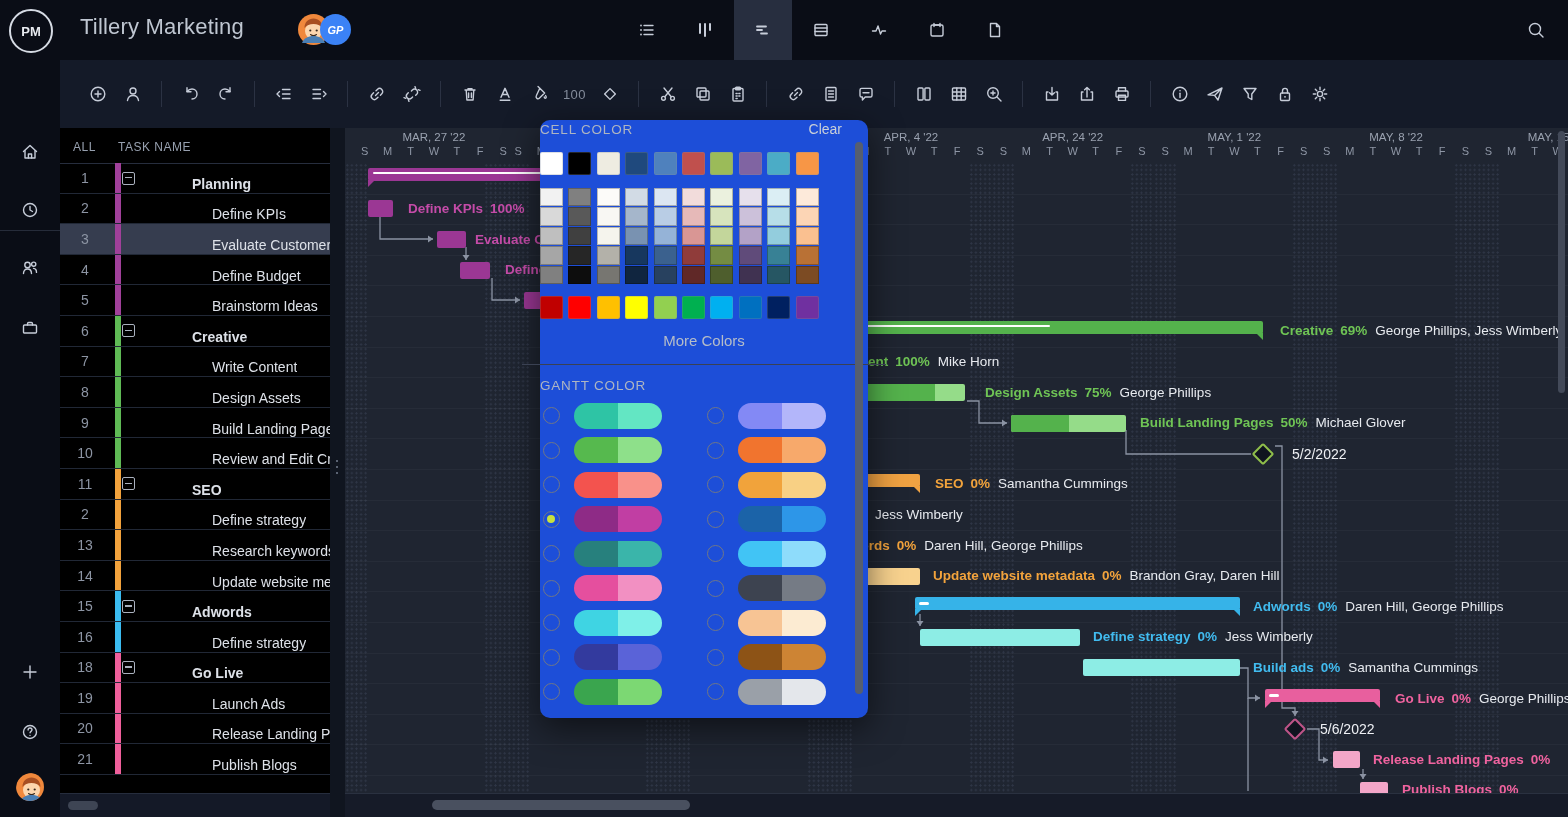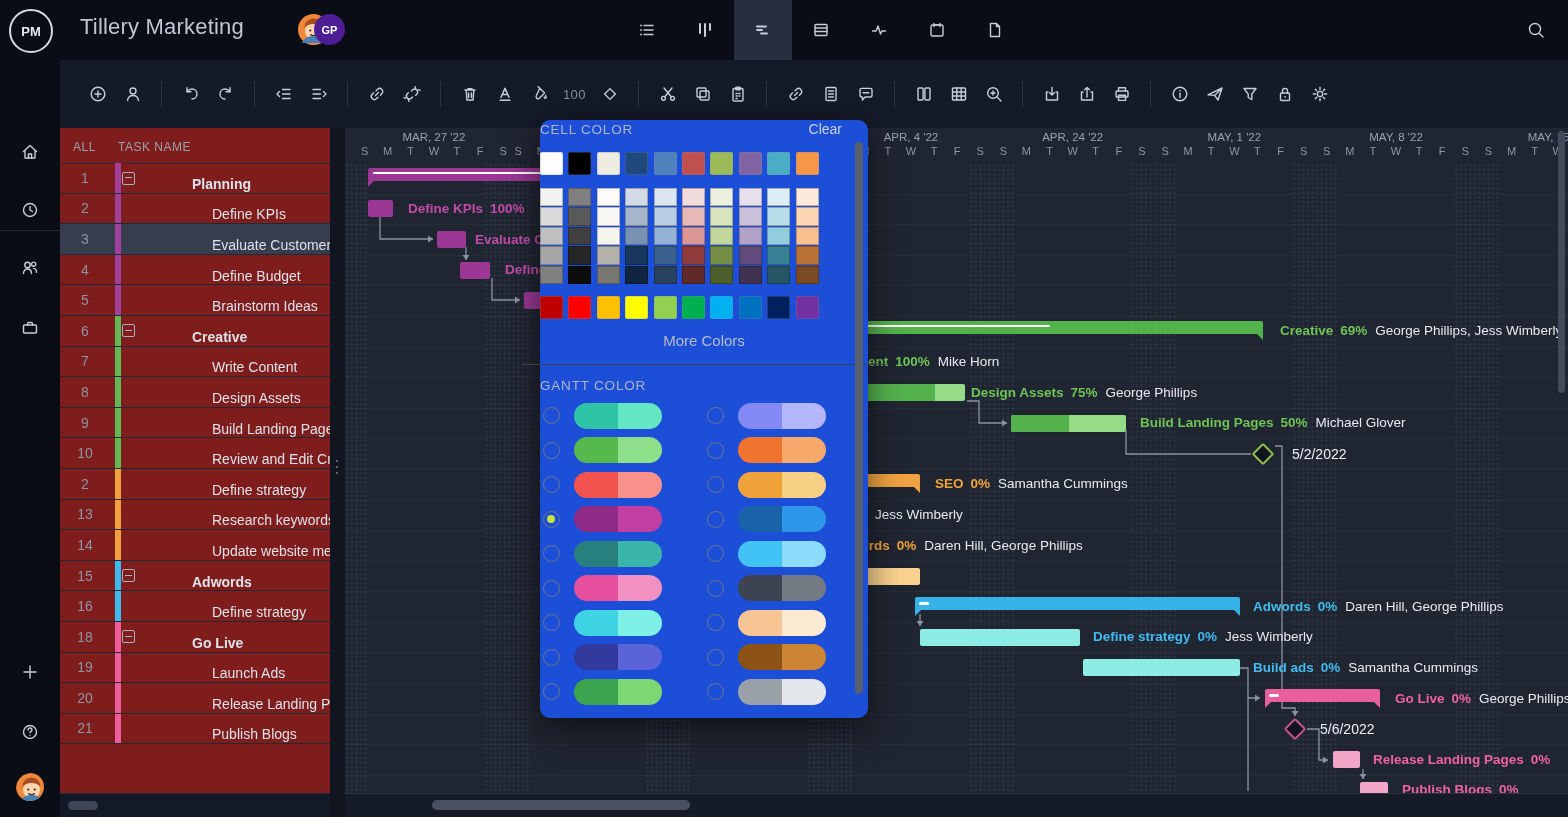--- a/index.html
+++ b/index.html
@@ -7,22 +7,22 @@
   .app{position:relative;width:1568px;height:817px;}
 
   
   .topbar{position:absolute;left:0;top:0;width:100%;height:60px;background:#0a0d16;z-index:30;}
   .logo{position:absolute;left:9px;top:9px;width:40px;height:40px;border:2px solid #d6dbe4;border-radius:50%;
     color:#e8ebf0;font-weight:bold;font-size:13px;display:flex;align-items:center;justify-content:center;}
   .title{position:absolute;left:80px;top:14px;font-size:22px;color:#bfc6d1;letter-spacing:.2px;}
   .avatars{position:absolute;left:298px;top:14px;height:32px;}
   .av{position:absolute;width:31px;height:31px;border-radius:50%;top:0;}
   .av1{left:0;z-index:1;}
-  .av2{left:16px;z-index:2;background:#4c1d95;color:#fff;font-size:11px;font-weight:bold;
-    display:flex;align-items:center;justify-content:center;}
+  .av2{left:22px;z-index:2;background:#3b82f6;color:#fff;font-size:11px;font-weight:bold;
+    display:flex;align-items:center;justify-content:center;font-style:italic;}
   .view-tabs{position:absolute;left:618px;top:0;height:60px;display:flex;}
   .vtab{width:58px;height:60px;display:flex;align-items:center;justify-content:center;cursor:pointer;}
   .vtab.active{background:#272e3f;}
   .searchbtn{position:absolute;right:16px;top:14px;width:32px;height:32px;display:flex;align-items:center;justify-content:center;}
 
   
   .sidebar{position:absolute;left:0;top:60px;width:60px;height:757px;background:#0a0d16;z-index:25;}
   .sb-icon{position:absolute;left:0;width:60px;height:40px;display:flex;align-items:center;justify-content:center;}
   .sb-div{position:absolute;left:0;width:60px;height:1px;background:#262c3a;}
   .sb-avatar{position:absolute;left:16px;width:28px;height:28px;border-radius:50%;overflow:hidden;}
@@ -31,21 +31,21 @@
   .toolbar{position:absolute;left:60px;top:60px;width:1508px;height:68px;background:#141a28;
     display:flex;align-items:center;padding-left:20px;box-sizing:border-box;z-index:10;}
   .tb-btn{width:35px;height:35px;display:flex;align-items:center;justify-content:center;flex:0 0 auto;}
   .tb-sep{width:1px;height:26px;background:#2b3243;margin:0 11px;flex:0 0 auto;}
   .tb-123{font-size:13px;color:#858d9c;letter-spacing:.5px;}
 
   
   .content{position:absolute;left:60px;top:128px;width:1508px;height:689px;background:#1f2531;}
 
   
-  .tasklist{position:absolute;left:0;top:0;width:270px;height:689px;background:#7f1d1d;z-index:5;}
+  .tasklist{position:absolute;left:0;top:0;width:270px;height:689px;background:#000000;z-index:5;}
   .tl-head{position:absolute;left:0;top:2px;width:270px;height:33px;border-bottom:1px solid #262d3d;
     font-size:12px;color:#97a0af;}
   .tl-head .h-all{position:absolute;left:13px;top:10px;letter-spacing:.5px;}
   .tl-head .h-name{position:absolute;left:58px;top:10px;letter-spacing:.5px;}
   .tl-rows{position:absolute;left:0;top:35px;width:270px;height:630px;overflow:hidden;}
   .tl-row{position:relative;width:270px;height:30.6px;box-sizing:border-box;border-bottom:1px solid #212836;
     display:flex;align-items:center;}
   .tl-row.sel{background:#363d4f;}
   .tl-num{width:50px;text-align:center;font-size:14px;color:#8d95a4;flex:0 0 auto;}
   .tl-strip{position:absolute;left:55px;top:0;width:6px;height:100%;}
@@ -481,20 +481,26 @@
           </div>
           <div class="tl-row">
             <span class="tl-num">9</span>
             <span class="tl-strip" style="background: rgb(95, 186, 85);"></span>
             <span class="tl-name chd">Build Landing Pages</span>
           </div>
           <div class="tl-row">
             <span class="tl-num">10</span>
             <span class="tl-strip" style="background: rgb(95, 186, 85);"></span>
             <span class="tl-name chd">Review and Edit Cre...</span>
+          </div>
+          <div class="tl-row">
+            <span class="tl-num">11</span>
+            <span class="tl-strip" style="background: rgb(242, 162, 60);"></span>
+            <span class="tl-collapse"></span>
+            <span class="tl-name grp">SEO</span>
           </div>
           <div class="tl-row">
             <span class="tl-num">2</span>
             <span class="tl-strip" style="background: rgb(242, 162, 60);"></span>
             <span class="tl-name chd">Define strategy</span>
           </div>
           <div class="tl-row">
             <span class="tl-num">13</span>
             <span class="tl-strip" style="background: rgb(242, 162, 60);"></span>
             <span class="tl-name chd">Research keywords</span>
@@ -743,26 +749,27 @@
             <div class="dash"></div>
           </div>
           <div class="ms" style="left: 942px; top: 558.1px; --c: #BE5488;"></div>
           <div class="bar-task" style="left: 988px; width: 27px; top: 588.2px; background: rgb(243, 166, 200);"></div>
           <div class="bar-task" style="left: 1015px; width: 28px; top: 618.8px; background: rgb(243, 166, 200);"></div>
           <div class="glabel" style="left: 63px; top: 35.9px;"><b style="color: rgb(196, 75, 168);">Define KPIs</b><b class="pct" style="color: rgb(196, 75, 168);">100%</b></div>
           <div class="glabel" style="left: 130px; top: 66.5px;"><b style="color: rgb(196, 75, 168);">Evaluate Customer ...</b><b class="pct" style="color: rgb(196, 75, 168);">100%</b><span class="asg">Michael Glover, Mike Horn</span></div>
           <div class="glabel" style="left: 160px; top: 97.1px;"><b style="color: rgb(196, 75, 168);">Define Budget</b><b class="pct" style="color: rgb(196, 75, 168);">100%</b></div>
           <div class="glabel" style="left: 935px; top: 158.3px;"><b style="color: rgb(111, 196, 85);">Creative</b><b class="pct" style="color: rgb(111, 196, 85);">69%</b><span class="asg">George Phillips, Jess Wimberly</span></div>
           <div class="glabel" style="left: 455px; top: 188.9px;"><b style="color: rgb(111, 196, 85);">Write Content</b><b class="pct" style="color: rgb(111, 196, 85);">100%</b><span class="asg">Mike Horn</span></div>
-          <div class="glabel" style="left: 626px; top: 219.5px;"><b style="color: rgb(111, 196, 85);">Design Assets</b><b class="pct" style="color: rgb(111, 196, 85);">75%</b><span class="asg">George Phillips</span></div>
+          <div class="glabel" style="left: 640px; top: 219.5px;"><b style="color: rgb(111, 196, 85);">Design Assets</b><b class="pct" style="color: rgb(111, 196, 85);">75%</b><span class="asg">George Phillips</span></div>
           <div class="glabel" style="left: 795px; top: 250.1px;"><b style="color: rgb(111, 196, 85);">Build Landing Pages</b><b class="pct" style="color: rgb(111, 196, 85);">50%</b><span class="asg">Michael Glover</span></div>
           <div class="gdate" style="left: 947px; top: 280.7px;">5/2/2022</div>
           <div class="glabel" style="left: 590px; top: 311.3px;"><b style="color: rgb(242, 163, 60);">SEO</b><b class="pct" style="color: rgb(242, 163, 60);">0%</b><span class="asg">Samantha Cummings</span></div>
           <div class="glabel" style="left: 398px; top: 341.9px;"><b style="color: rgb(242, 163, 60);">Define strategy</b><b class="pct" style="color: rgb(242, 163, 60);">0%</b><span class="asg">Jess Wimberly</span></div>
           <div class="glabel" style="left: 418px; top: 372.5px;"><b style="color: rgb(242, 163, 60);">Research keywords</b><b class="pct" style="color: rgb(242, 163, 60);">0%</b><span class="asg">Daren Hill, George Phillips</span></div>
+          <div class="glabel" style="left: 588px; top: 403.1px;"><b style="color: rgb(242, 163, 60);">Update website metadata</b><b class="pct" style="color: rgb(242, 163, 60);">0%</b><span class="asg">Brandon Gray, Daren Hill</span></div>
           <div class="glabel" style="left: 908px; top: 433.7px;"><b style="color: rgb(65, 187, 239);">Adwords</b><b class="pct" style="color: rgb(65, 187, 239);">0%</b><span class="asg">Daren Hill, George Phillips</span></div>
           <div class="glabel" style="left: 748px; top: 464.3px;"><b style="color: rgb(65, 187, 239);">Define strategy</b><b class="pct" style="color: rgb(65, 187, 239);">0%</b><span class="asg">Jess Wimberly</span></div>
           <div class="glabel" style="left: 908px; top: 494.9px;"><b style="color: rgb(65, 187, 239);">Build ads</b><b class="pct" style="color: rgb(65, 187, 239);">0%</b><span class="asg">Samantha Cummings</span></div>
           <div class="glabel" style="left: 1050px; top: 525.5px;"><b style="color: rgb(240, 99, 159);">Go Live</b><b class="pct" style="color: rgb(240, 99, 159);">0%</b><span class="asg">George Phillips</span></div>
           <div class="gdate" style="left: 975px; top: 556.1px;">5/6/2022</div>
           <div class="glabel" style="left: 1028px; top: 586.7px;"><b style="color: rgb(240, 99, 159);">Release Landing Pages</b><b class="pct" style="color: rgb(240, 99, 159);">0%</b></div>
           <div class="glabel" style="left: 1057px; top: 617.3px;"><b style="color: rgb(240, 99, 159);">Publish Blogs</b><b class="pct" style="color: rgb(240, 99, 159);">0%</b></div>
         </div>
       <div class="g-bottom">
         <div class="g-hthumb"></div>

